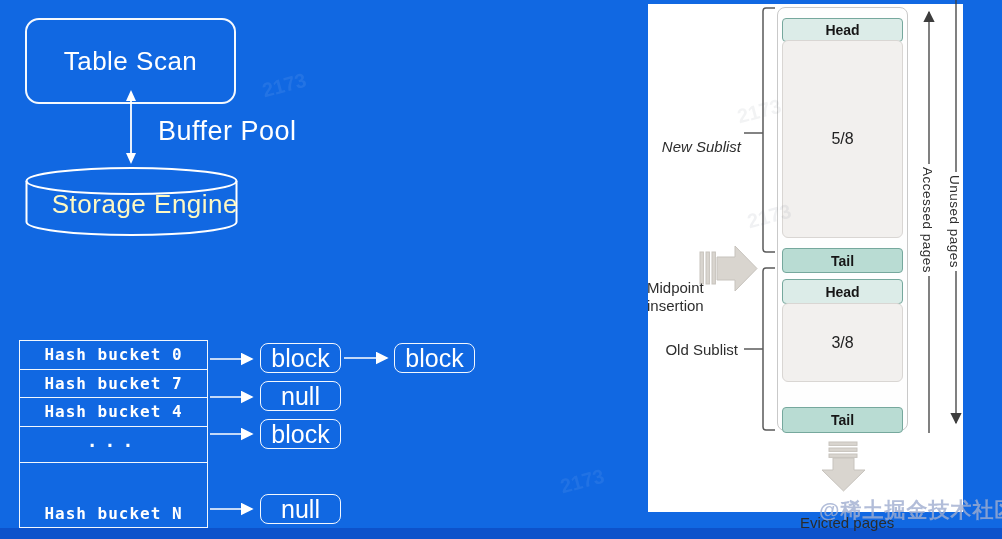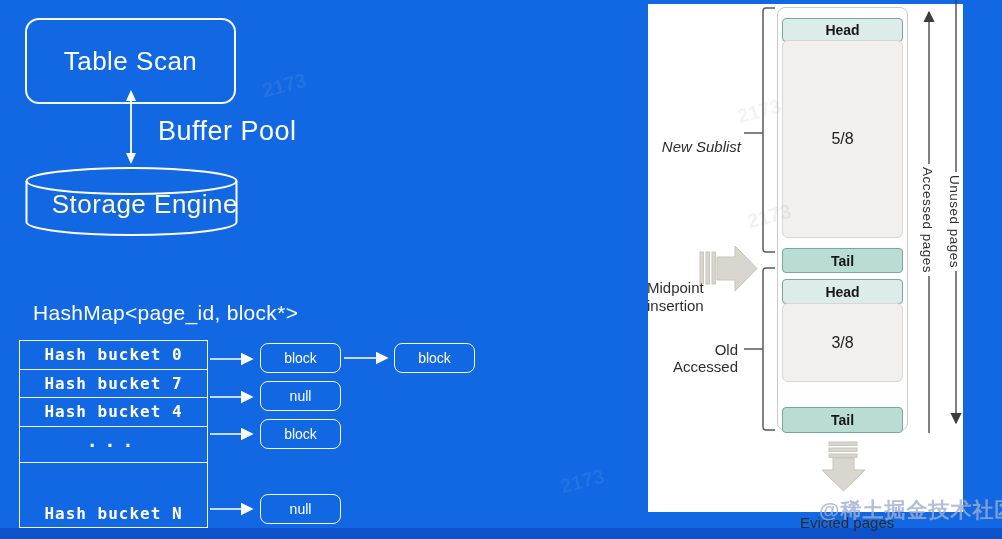--- a/index.html
+++ b/index.html
@@ -34,21 +34,21 @@
     border-bottom:1.5px solid rgba(255,255,255,.95);
     color:#fff; font-family:"DejaVu Sans Mono", monospace; font-weight:bold;
     font-size:16px; letter-spacing:1px;
   }
   .hash-row:last-child{ border-bottom:none;margin-top:36px; }
   .hash-row.ellipsis{ letter-spacing:7px; font-size:18px; padding-bottom:8px; }
   .node-box{
     position:absolute; width:81px; height:30px;
     border:1.5px solid rgba(255,255,255,.95); border-radius:8px;
     display:flex; align-items:center; justify-content:center;
-    color:#fff; font-size:14px;
+    color:#fff; font-size:25px;
   }
   #node-0{ left:260px; top:343px; }
   #node-1{ left:260px; top:381px; }
   #node-2{ left:260px; top:419px; }
   #node-n{ left:260px; top:494px; }
   #node-chain{ left:394px; top:343px; }
 
   
   .white-panel{ position:absolute; left:648px; top:4px; width:315px; height:508px; background:#ffffff; }
   .lru-container{
@@ -164,21 +164,20 @@
       <rect x="829" y="454" width="28" height="3.4"></rect>
       <path d="M833 458 V470 H822 L843.5 491 L865 470 H854 V458 Z"></path>
     </g>
   </svg>
 
   <div class="table-scan-box">
     <span>Table Scan</span>
   </div>
   <div class="buffer-pool-label">Buffer Pool</div>
   <div class="storage-engine-label">Storage Engine</div>
-  <div class="hashmap-title">HashMap&lt;page_id, block*&gt;</div>
 
   <div class="hash-table">
     <div class="hash-row">Hash bucket 0</div>
     <div class="hash-row">Hash bucket 7</div>
     <div class="hash-row">Hash bucket 4</div>
     <div class="hash-row ellipsis">...</div>
     <div class="hash-row">Hash bucket N</div>
   </div>
 
   <div id="node-0" class="node-box">block</div>
@@ -189,21 +188,21 @@
 
   <div class="lru-container"></div>
   <div id="head-1" class="lru-box">Head</div>
   <div id="frac-new" class="frac-box">5/8</div>
   <div id="tail-1" class="lru-box">Tail</div>
   <div id="head-2" class="lru-box">Head</div>
   <div id="frac-old" class="frac-box">3/8</div>
   <div id="tail-2" class="lru-box">Tail</div>
 
   <div id="new-sublist-label" class="side-label">New Sublist</div>
-  <div id="old-sublist-label" class="side-label">Old Accessed</div>
+  <div id="old-sublist-label" class="side-label">Old Sublist</div>
   <div id="midpoint-label" class="side-label">
     <div>Midpoint</div>
     <div>insertion</div>
   </div>
   <div id="accessed-label" class="vert-label">Accessed pages</div>
   <div id="unused-label" class="vert-label">Unused pages</div>
   <div id="evicted-label" class="side-label">Evicted pages</div>
 
   <div class="watermark">@稀土掘金技术社区</div>
   <div id="fw1" class="faint">2173</div>

